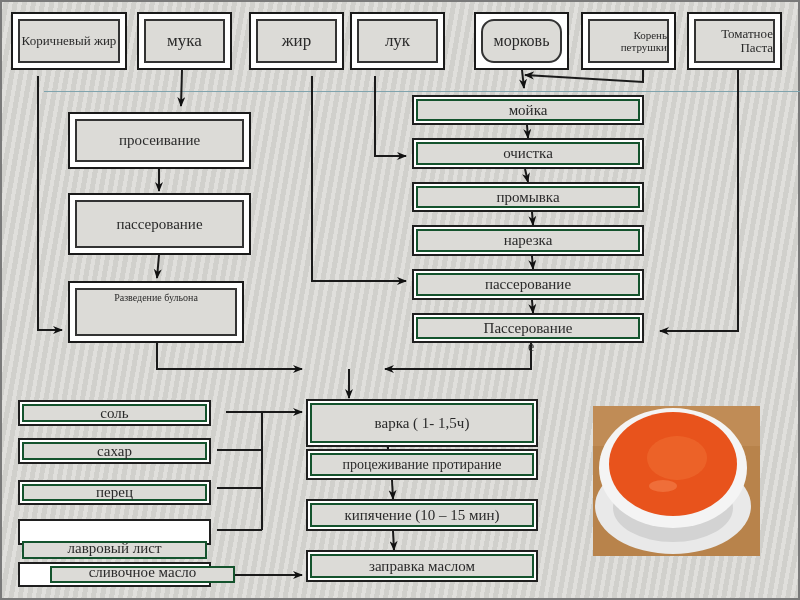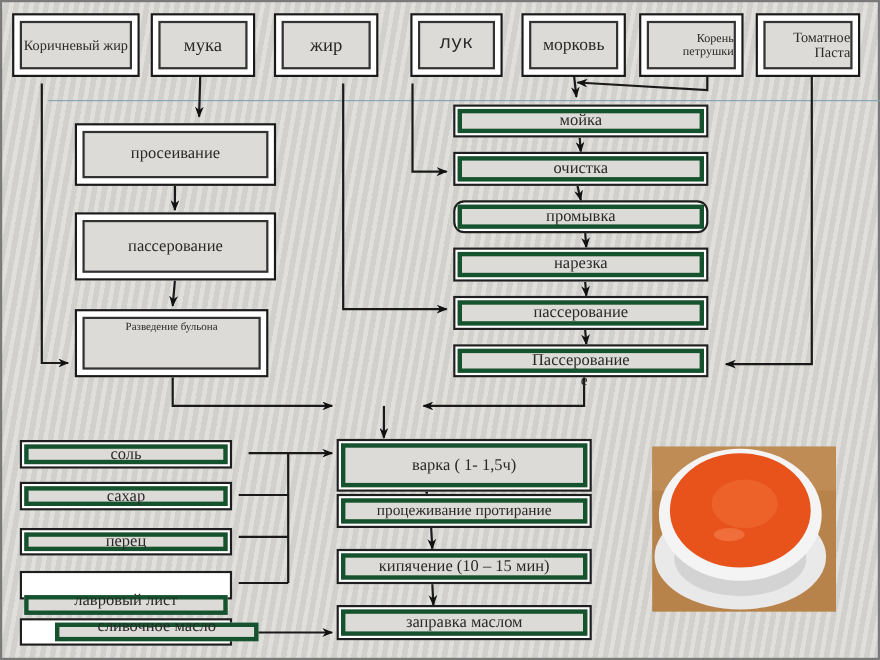--- a/index.html
+++ b/index.html
@@ -9,21 +9,21 @@
   .stripes{position:absolute;left:0;top:0;width:800px;height:600px;
     background:repeating-linear-gradient(100deg,rgba(255,255,255,0.18) 0px,rgba(255,255,255,0.18) 4px,rgba(0,0,0,0.04) 4px,rgba(0,0,0,0.04) 9px);}
   .frame{position:absolute;left:0;top:0;width:796px;height:596px;border:2px solid #7a7a7a;}
   .rule{position:absolute;left:44px;top:91px;width:756px;height:1px;background:#7fa3ad;}
   
   .box{position:absolute;box-sizing:border-box;border:2px solid #1a1a1a;background:#fff;padding:5px;}
   .box .inner{width:100%;height:100%;box-sizing:border-box;border:2px solid #333;background:#dcdbd7;
     display:flex;align-items:center;justify-content:center;text-align:right;line-height:1.1;}
   
   .dbox{position:absolute;box-sizing:border-box;border:2px solid #1f1f1f;background:#fff;padding:2px;}
-  .dbox .inner{width:100%;height:100%;box-sizing:border-box;border:4px solid #14532d;background:#dcdbd7;
+  .dbox .inner{width:100%;height:100%;box-sizing:border-box;border:2px solid #14532d;background:#dcdbd7;
     display:flex;align-items:center;justify-content:center;text-align:center;font-size:15px;white-space:nowrap;}
   svg.conn{position:absolute;left:0;top:0;}
   .photo{position:absolute;left:593px;top:406px;width:167px;height:150px;background:#b8834b;overflow:hidden;}
   .overflow-e{position:absolute;left:528px;top:339px;font-size:14px;}
 </style>
 </head>
 <body>
 
 <div class="stripes"></div>
 <div class="frame"></div>
@@ -78,25 +78,25 @@
 
 <div class="box" style="left:11px;top:12px;width:116px;height:58px;">
   <div class="inner" style="font-size:13px;">Коричневый жир</div>
 </div>
 <div class="box" style="left:137px;top:12px;width:95px;height:58px;">
   <div class="inner" style="font-size:17px;">мука</div>
 </div>
 <div class="box" style="left:249px;top:12px;width:95px;height:58px;">
   <div class="inner" style="font-size:17px;">жир</div>
 </div>
-<div class="box" style="left:373px;top:12px;width:84px;height:58px;font-family:Liberation Mono, monospace;">
+<div class="box" style="left:350px;top:12px;width:95px;height:58px;">
   <div class="inner" style="font-size:17px;">лук</div>
 </div>
 <div class="box" style="left:474px;top:12px;width:95px;height:58px;">
-  <div class="inner" style="font-size:16px;">морковь</div>
+  <div class="inner" style="font-size:16px;border-radius:13px;">морковь</div>
 </div>
 <div class="box" style="left:581px;top:12px;width:95px;height:58px;">
   <div class="inner" style="font-size:11px;">Корень петрушки</div>
 </div>
 <div class="box" style="left:687px;top:12px;width:95px;height:58px;">
   <div class="inner" style="font-size:13px;">Томатное Паста</div>
 </div>
 
 <div class="box" style="left:68px;top:112px;width:183px;height:57px;">
   <div class="inner" style="font-size:15px;">просеивание</div>
@@ -107,21 +107,21 @@
 <div class="box" style="left:68px;top:281px;width:176px;height:62px;">
   <div class="inner" style="font-size:10px;align-items:flex-start;padding-top:2px;">Разведение бульона</div>
 </div>
 
 <div class="dbox" style="left:412px;top:95px;width:232px;height:30px;">
   <div class="inner">мойка</div>
 </div>
 <div class="dbox" style="left:412px;top:138px;width:232px;height:31px;">
   <div class="inner">очистка</div>
 </div>
-<div class="dbox" style="left:412px;top:182px;width:232px;height:30px;border-radius:10px;">
+<div class="dbox" style="left:412px;top:182px;width:232px;height:30px;">
   <div class="inner">промывка</div>
 </div>
 <div class="dbox" style="left:412px;top:225px;width:232px;height:31px;">
   <div class="inner">нарезка</div>
 </div>
 <div class="dbox" style="left:412px;top:269px;width:232px;height:31px;">
   <div class="inner">пассерование</div>
 </div>
 <div class="dbox" style="left:412px;top:313px;width:232px;height:30px;">
   <div class="inner">Пассерование</div>

